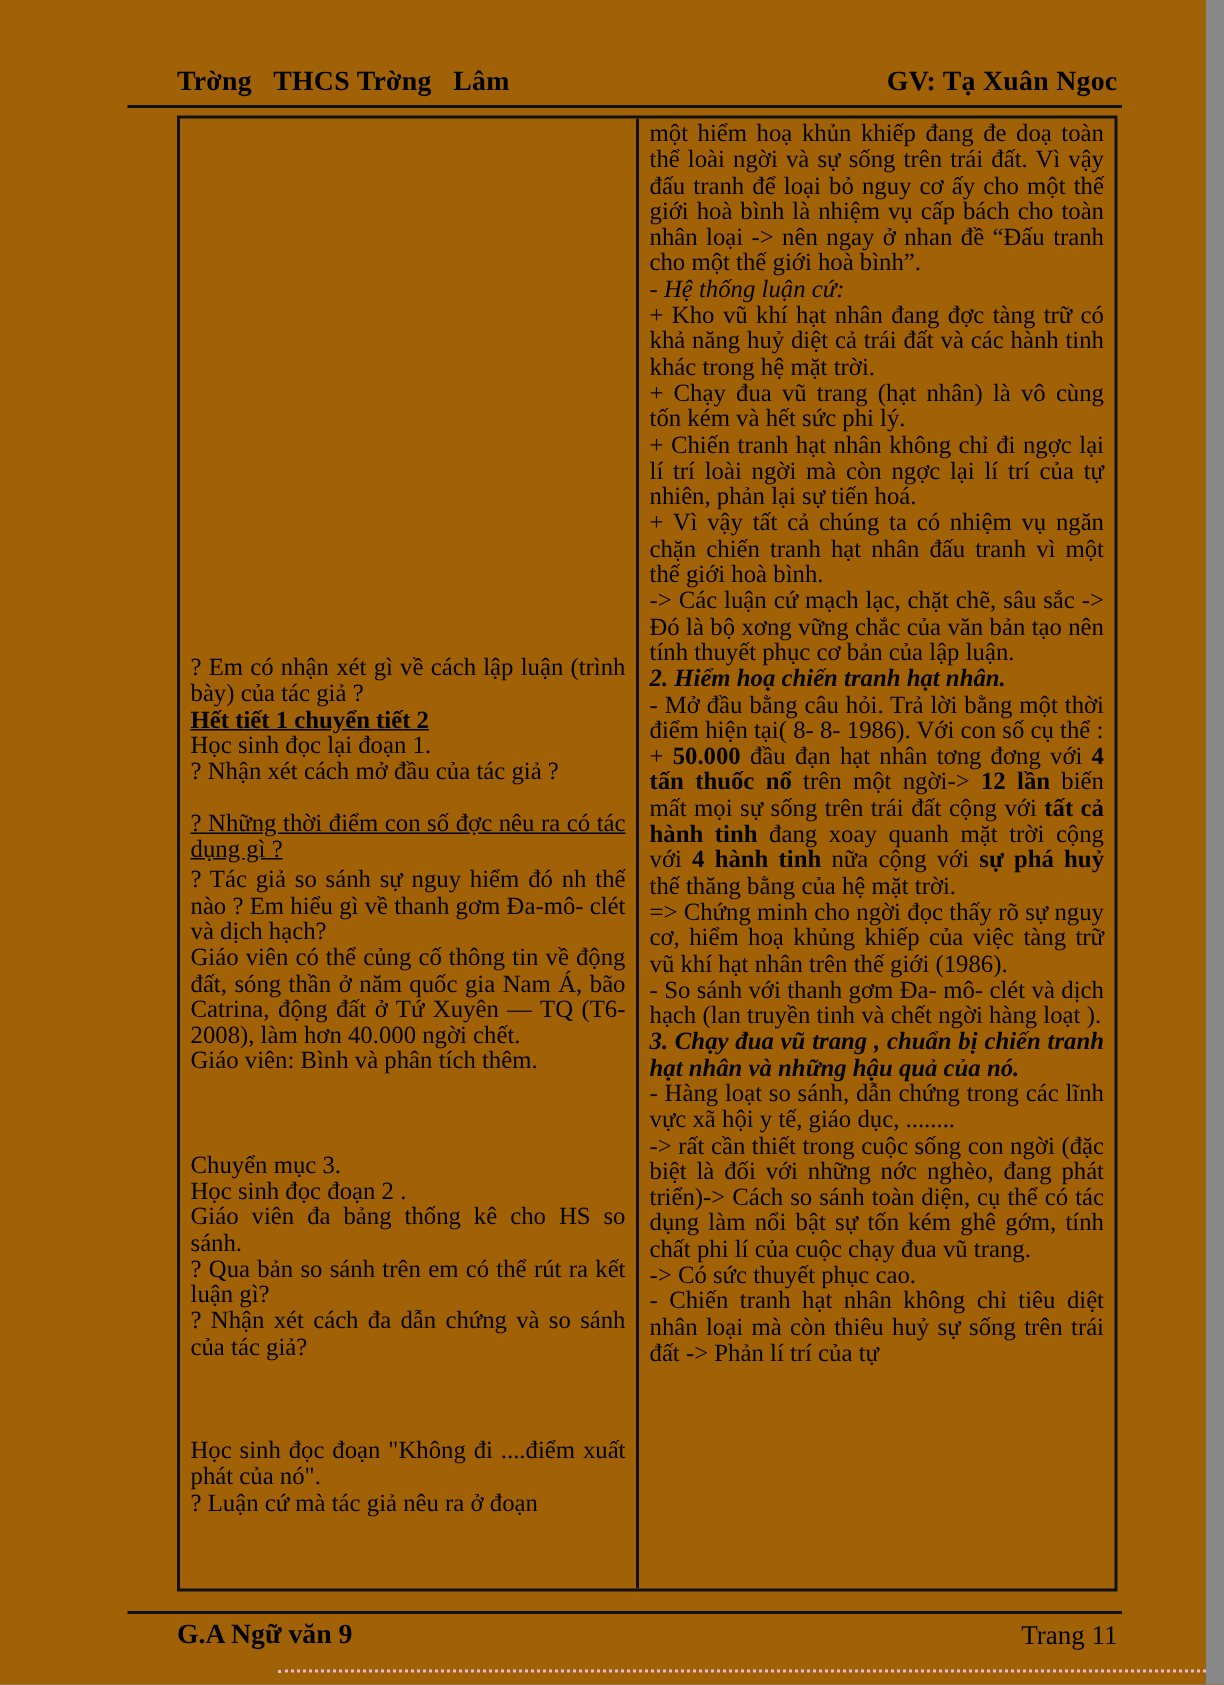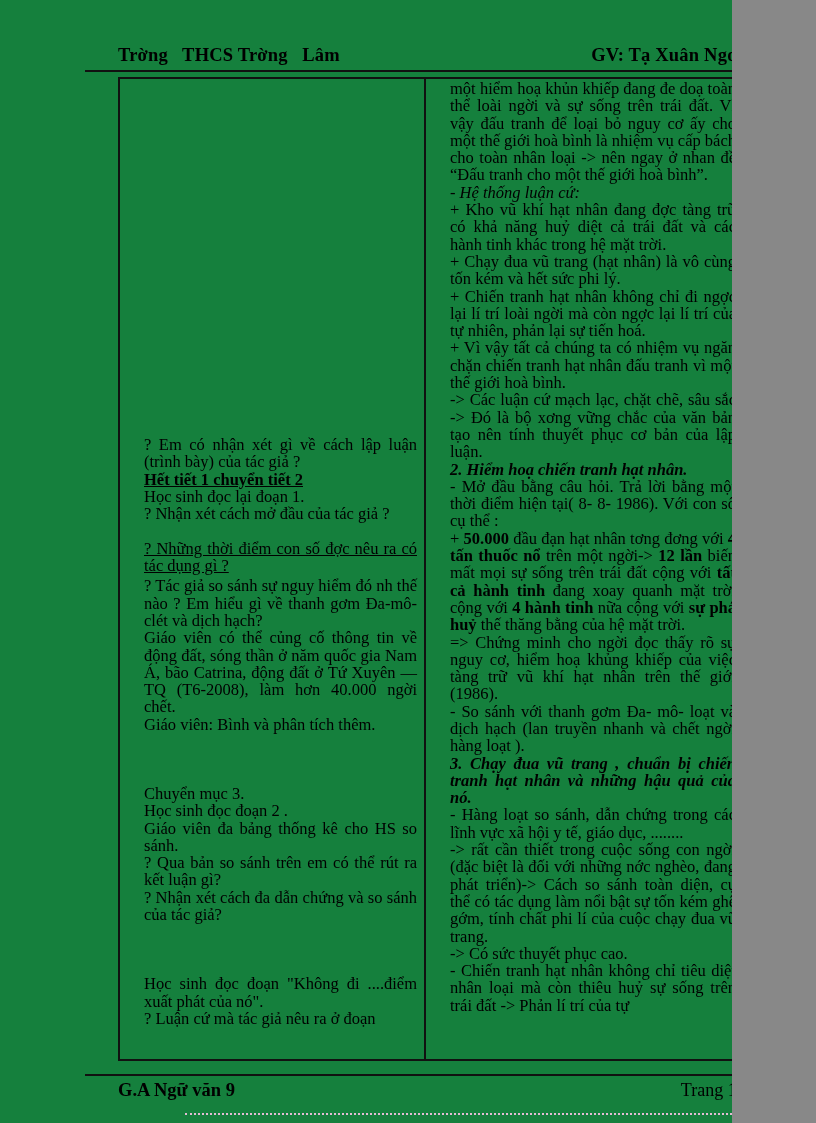--- a/index.html
+++ b/index.html
@@ -1,28 +1,28 @@
 <!DOCTYPE html>
 <html><head>
 <meta charset="utf-8">
 <style>
   html,body{margin:0;padding:0;background:#888;}
-  .page{position:relative;width:732px;height:1123px;background:#15803d;
+  .page{position:relative;width:804px;height:1123px;background:#a16207;
         font-family:"Liberation Serif",serif;color:#000;overflow:hidden;}
 
   .header{position:absolute;left:118px;top:45px;width:627px;display:flex;
           justify-content:space-between;font-weight:bold;font-size:18.5px;
           letter-spacing:.2px;white-space:pre;}
   .header-rule{position:absolute;left:85px;top:70px;width:663px;
                border-top:2.5px solid #111;}
 
   .doc-table{position:absolute;left:118px;top:77px;width:627px;height:984px;
              border:2px solid #111;box-sizing:border-box;display:flex;
              overflow:hidden;}
-  .cell{box-sizing:border-box;padding:1px 7px 0 24px;font-size:16.5px;
+  .cell{box-sizing:border-box;padding:1px 7px 0 7px;font-size:16.5px;
         line-height:17.3px;text-align:justify;overflow:hidden;}
   .cell-left{width:306px;border-right:2px solid #111;}
   .cell-right{flex:1;}
   .top-spacer{height:356px;}
 
   .para{margin:0;}
   .bold{font-weight:bold;text-decoration:underline;}
   .italic{font-style:italic;}
   .bold-italic{font-weight:bold;font-style:italic;}
   .b{font-weight:bold;}
@@ -73,21 +73,21 @@
           <div class="para italic">- Hệ thống luận cứ:</div>
           <div class="para">+ Kho vũ khí hạt nhân đang đợc  tàng trữ có khả năng huỷ diệt cả trái đất và các hành tinh khác trong hệ mặt trời.</div>
           <div class="para">+ Chạy đua vũ trang (hạt nhân) là vô cùng tốn kém và hết sức phi lý.</div>
           <div class="para">+ Chiến tranh hạt nhân không chỉ đi ngợc  lại lí trí loài ngời   mà còn ngợc  lại lí trí của tự nhiên, phản lại sự tiến hoá.</div>
           <div class="para">+ Vì vậy tất cả chúng ta có nhiệm vụ ngăn chặn chiến tranh hạt nhân đấu tranh vì một thế giới hoà bình.</div>
           <div class="para">-&gt; Các luận cứ mạch lạc, chặt chẽ, sâu sắc -&gt; Đó là bộ xơng  vững chắc của văn bản tạo nên tính thuyết phục cơ bản của lập luận.</div>
           <div class="para bold-italic">2. Hiểm hoạ chiến tranh hạt nhân.</div>
           <div class="para">- Mở đầu bằng câu hỏi. Trả lời bằng một thời điểm hiện tại( 8- 8- 1986). Với con số cụ thể :</div>
           <div class="para"><span>+ </span><span class="b">50.000</span><span> đầu đạn hạt nhân tơng đơng  với </span><span class="b">4 tấn thuốc nổ</span><span> trên một ngời-&gt;  </span><span class="b">12 lần</span><span> biến mất mọi sự sống trên trái đất cộng với </span><span class="b">tất cả hành tinh</span><span> đang xoay quanh mặt trời cộng với </span><span class="b">4 hành tinh</span><span> nữa cộng với </span><span class="b">sự phá huỷ</span><span> thế thăng bằng của hệ mặt trời.</span></div>
           <div class="para">=&gt; Chứng  minh cho ngời  đọc thấy rõ sự nguy cơ, hiểm hoạ khủng khiếp của việc tàng trữ  vũ khí hạt nhân trên thế giới (1986).</div>
-          <div class="para">- So sánh với thanh gơm  Đa- mô- loạt và dịch hạch (lan truyền nhanh  và chết ngời  hàng loạt ).</div>
+          <div class="para">- So sánh với thanh gơm  Đa- mô- clét và dịch hạch (lan truyền tinh  và chết ngời  hàng loạt ).</div>
           <div class="para bold-italic">3. Chạy đua vũ trang , chuẩn bị chiến tranh hạt nhân và những hậu quả của nó.</div>
           <div class="para">- Hàng loạt so sánh, dẫn chứng trong các lĩnh vực xã hội y tế, giáo dục, ........</div>
           <div class="para">-&gt; rất cần thiết trong cuộc sống con ngời  (đặc biệt là đối với những nớc nghèo, đang phát triển)-&gt; Cách so sánh toàn diện, cụ thể có tác dụng làm nổi bật sự tốn kém ghê gớm, tính chất phi lí của cuộc chạy đua vũ trang.</div>
           <div class="para">-&gt; Có sức thuyết phục cao.</div>
           <div class="para">- Chiến tranh hạt nhân không chỉ tiêu diệt nhân loại mà còn thiêu huỷ sự sống trên trái đất -&gt; Phản lí trí của tự</div>
         </div>
     </div>
   </div>
 
   <div class="footer-rule"></div>

